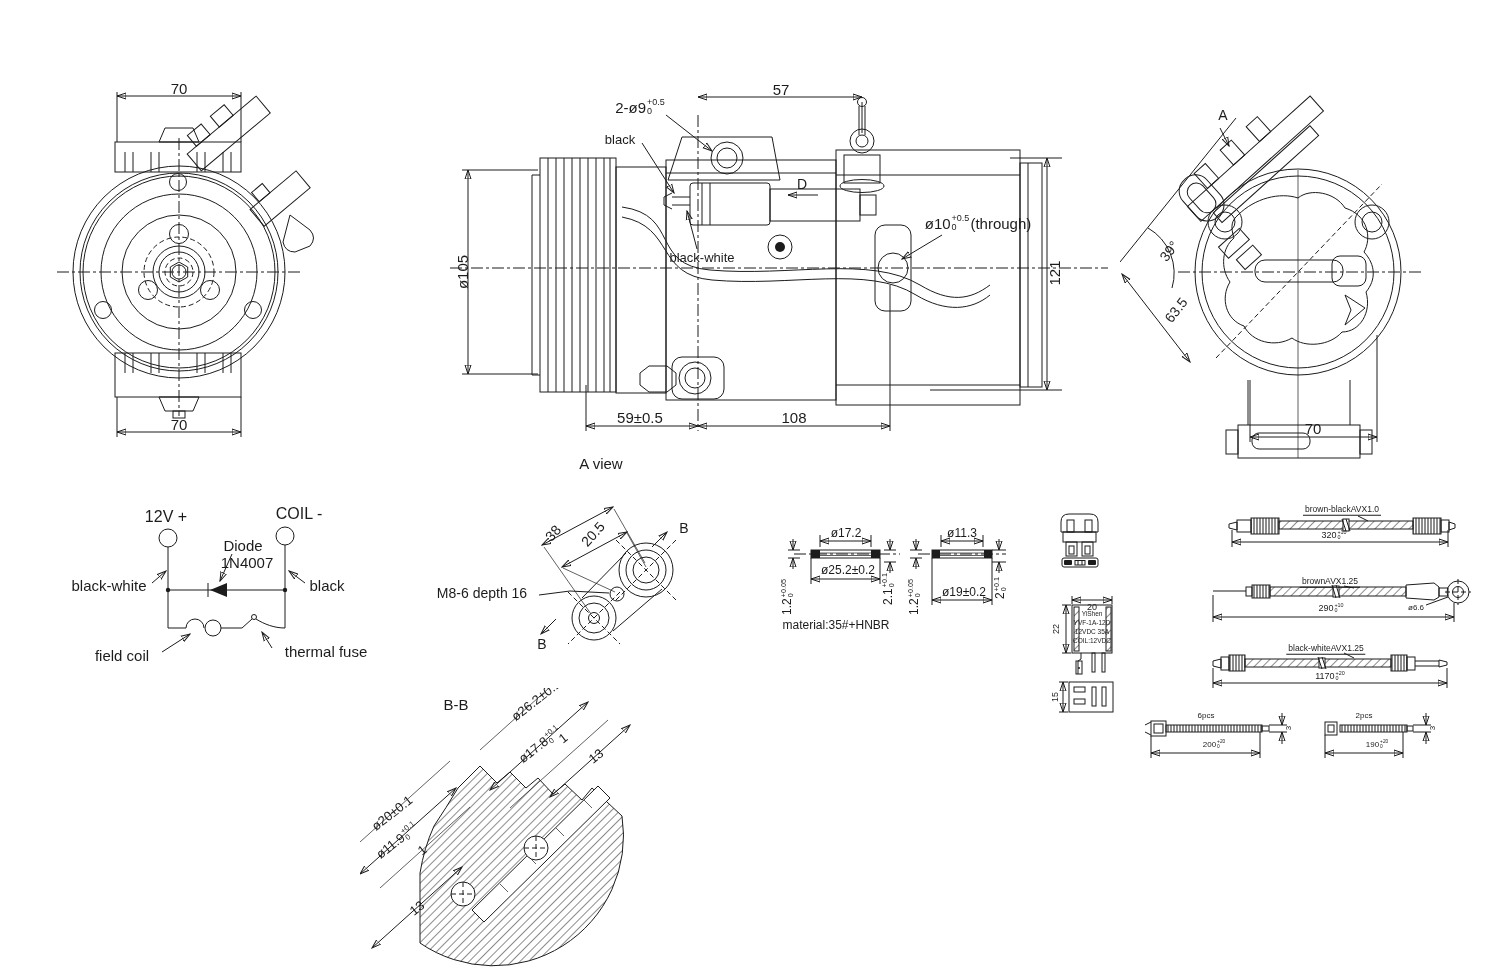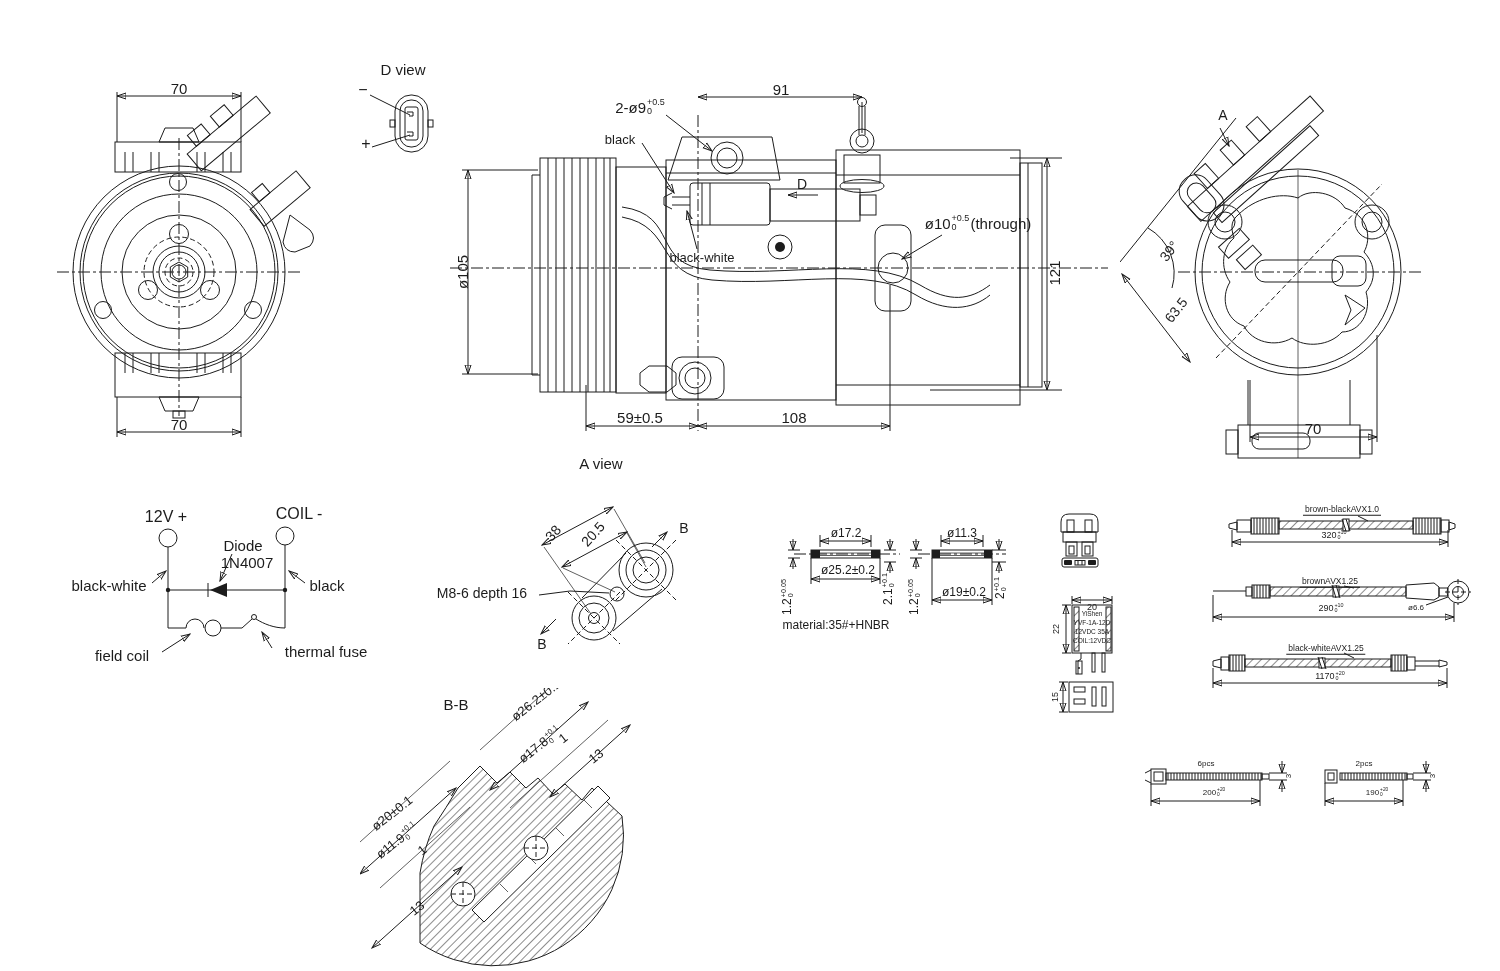--- a/index.html
+++ b/index.html
@@ -91,35 +91,20 @@
         <line x1="186" y1="12" x2="186" y2="62"></line>
     <line x1="62" y1="16" x2="186" y2="16" marker-start="url(#as)" marker-end="url(#ae)"></line>
     <line x1="62" y1="317" x2="62" y2="357"></line>
         <line x1="186" y1="317" x2="186" y2="357"></line>
     <line x1="62" y1="352" x2="186" y2="352" marker-start="url(#as)" marker-end="url(#ae)"></line>
   </svg>
   <div class="lbl" style="left:124px;top:8px">70</div>
   <div class="lbl" style="left:124px;top:344px">70</div>
 </div>
 
-<div class="view" style="left:350px;top:55px;width:110px;height:115px;">
-  <svg width="110" height="115">
-    <rect x="45" y="40" width="33" height="57" rx="16"></rect>
-        <rect x="50" y="45" width="23" height="47" rx="11"></rect>
-    <rect x="55" y="52" width="13" height="33" rx="2"></rect>
-    <path d="M57,57 h6 v4 h-4 M57,77 h6 v4 h-4"></path>
-    <rect x="40" y="65" width="5" height="7"></rect>
-        <rect x="78" y="65" width="5" height="7"></rect>
-    <line x1="20" y1="40" x2="60" y2="60"></line>
-        <line x1="22" y1="92" x2="60" y2="80"></line>
-  </svg>
-  <div class="lbl" style="left:53px;top:14px">D view</div>
-  <div class="lbl s16" style="left:13px;top:35px">−</div>
-  <div class="lbl s16" style="left:16px;top:89px">+</div>
-</div>
 
 <div class="view" style="left:450px;top:85px;width:660px;height:395px;">
   <svg width="660" height="395">
     <line class="cl" x1="0" y1="183" x2="658" y2="183"></line>
     <line class="cl" x1="248" y1="30" x2="248" y2="346"></line>
     <rect x="90" y="73" width="76" height="234"></rect>
     <path d="M98,73 v234 M106,73 v234 M114,73 v234 M122,73 v234 M130,73 v234 M138,73 v234 M146,73 v234 M154,73 v234 M160,73 v234"></path>
     <path d="M82,90 h8 M82,290 h8 M82,90 v200"></path>
     <rect x="166" y="82" width="50" height="226"></rect>
     <rect x="216" y="75" width="170" height="240"></rect>
@@ -171,21 +156,21 @@
     <line x1="248" y1="341" x2="440" y2="341" marker-start="url(#as)" marker-end="url(#ae)"></line>
   </svg>
   <div class="lbl" style="left:190px;top:22px">
     <span>2-ø9</span>
     <span class="tol">
           <i>+0.5</i>
           <i>0</i>
         </span>
   </div>
   <div class="lbl s13" style="left:170px;top:54px">black</div>
-  <div class="lbl" style="left:331px;top:4px">91</div>
+  <div class="lbl" style="left:331px;top:4px">57</div>
   <div class="lbl r90" style="left:12px;top:187px">ø105</div>
   <div class="lbl s13" style="left:252px;top:172px">black-white</div>
   <div class="lbl s14" style="left:352px;top:99px">D</div>
   <div class="lbl" style="left:528px;top:138px">
     <span>ø10</span>
     <span class="tol">
           <i>+0.5</i>
           <i>0</i>
         </span>
     <span>(through)</span>
@@ -563,21 +548,21 @@
       </div>
   <div class="lbl s9" style="left:134px;top:181px">
     <span>1170</span>
     <span class="tol">
           <i>+20</i>
           <i>0</i>
         </span>
   </div>
 </div>
 
-<div class="view" style="left:1140px;top:705px;width:330px;height:62px;margin-top:48px;">
+<div class="view" style="left:1140px;top:705px;width:330px;height:62px;">
   <svg width="330" height="62">
     <rect x="11" y="16" width="15" height="15"></rect>
         <rect x="14" y="19" width="9" height="9"></rect>
     <path d="M5,20 L11,17 M5,27 L11,30"></path>
     <rect class="rb" x="26" y="20" width="96" height="7"></rect>
         <rect x="122" y="21" width="7" height="5"></rect>
     <line x1="11" y1="31" x2="11" y2="53"></line>
         <line x1="120" y1="27" x2="120" y2="53"></line>
     <line x1="11" y1="48" x2="120" y2="48" marker-start="url(#as)" marker-end="url(#ae)"></line>
     <line x1="129" y1="20" x2="147" y2="20"></line>

